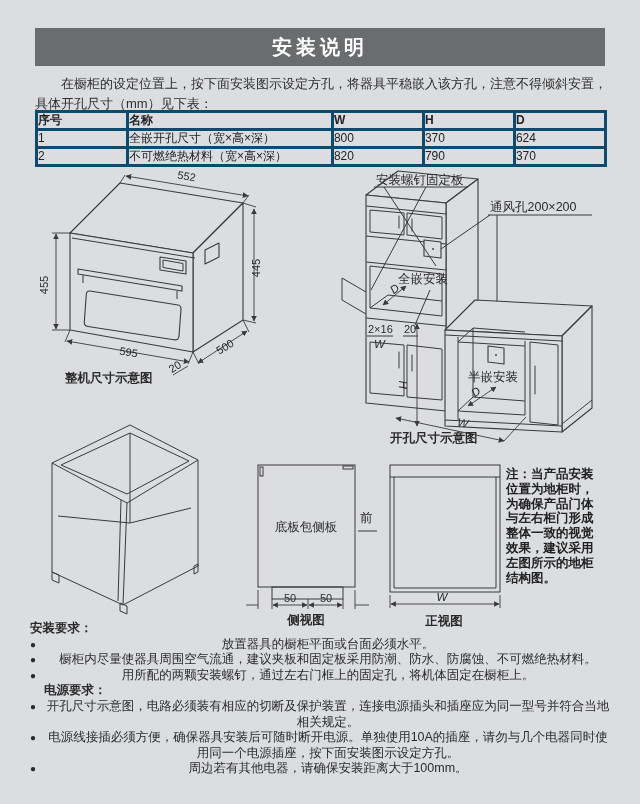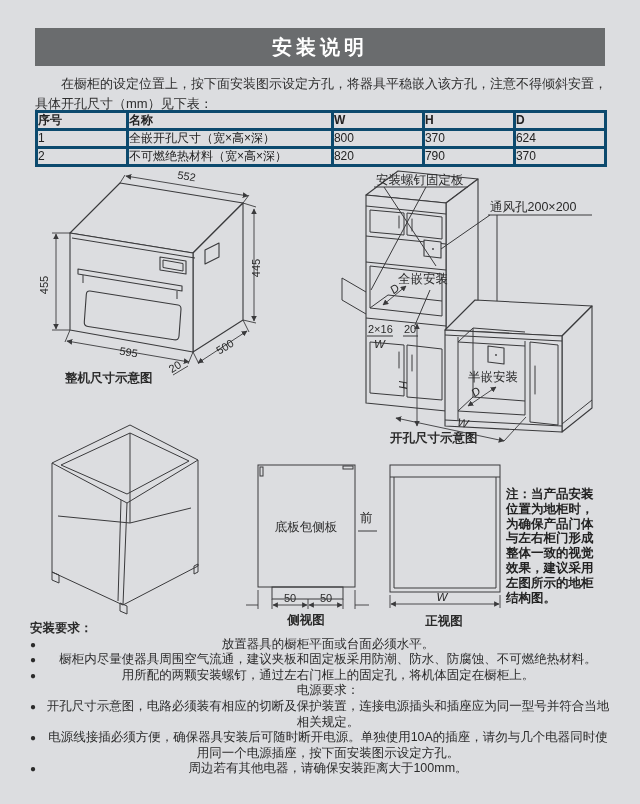--- a/index.html
+++ b/index.html
@@ -37,25 +37,25 @@
   svg .ln{stroke:#3a3a3c;stroke-width:1;fill:none;}
   svg .fc{stroke:#3a3a3c;stroke-width:1.1;fill:#dcdde0;stroke-linejoin:round;}
   svg .dim{stroke:#3a3a3c;stroke-width:0.9;fill:none;}
   svg .dtx{font-size:11px;}
   svg .itx{font-size:11.5px;font-style:italic;}
   svg .ztx{font-size:12.5px;}
   svg .cap{font-size:12.5px;font-weight:bold;}
   .note{
     position:absolute;left:506px;top:467px;width:132px;
     font-size:12.5px;font-weight:bold;line-height:14.8px;
-    white-space:pre-line;color:#222;margin-top:20px;
+    white-space:pre-line;color:#222;
   }
   .reqs{position:absolute;left:30px;top:621px;width:582px;font-size:12.5px;line-height:15.6px;color:#2b2b2b;}
   .reqs .hd{font-weight:bold;}
-  .reqs .hd2{font-weight:normal;padding-left:14px;text-align:center;}
+  .reqs .hd2{font-weight:bold;padding-left:14px;}
   .b{display:flex;}
   .b .m{width:14px;flex:0 0 14px;font-size:10px;line-height:15.6px;}
   .b .t{flex:1;text-align:center;}
 </style>
 </head>
 <body>
 
 <div id="page">
 
   <div class="titlebar">安装说明</div>

